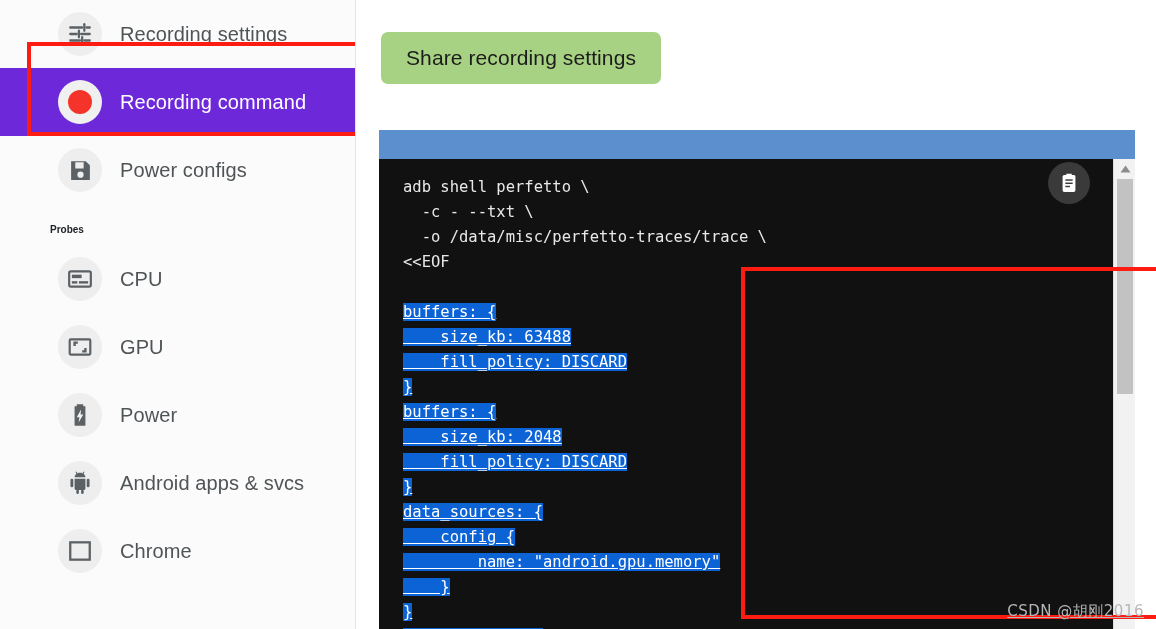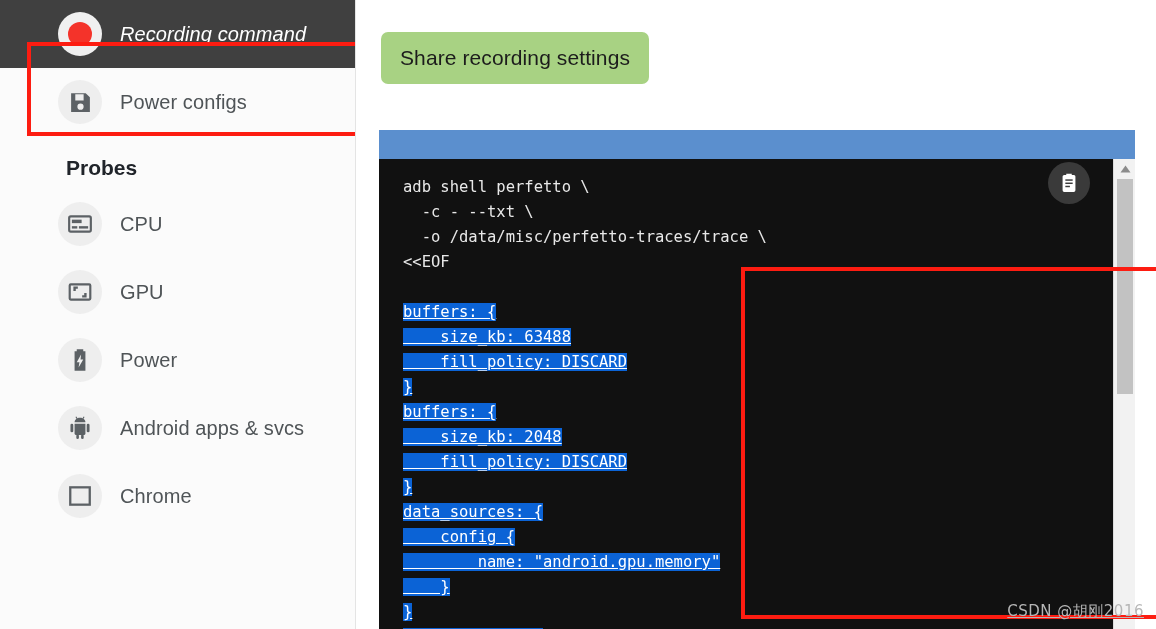--- a/index.html
+++ b/index.html
@@ -18,56 +18,56 @@
     background: #fbfbfb;
     border-right: 1px solid #e4e4e4;
     overflow: hidden;
   }
   .nav-item {
     display: flex; align-items: center;
     height: 68px;
     padding-left: 58px;
     gap: 18px;
   }
-  .nav-item.selected { background: #404040; font-style: italic; }
+  .nav-item.selected { background: #6d28d9; }
   .nav-icon {
     width: 44px; height: 44px; border-radius: 50%;
     background: #eeeeee;
     display: flex; align-items: center; justify-content: center;
     flex: 0 0 44px;
   }
   .nav-item.selected .nav-icon { background: #f0f0f0; }
   .nav-label {
     font-size: 20px; color: #4f5457; letter-spacing: .1px;
     white-space: nowrap;
   }
   .nav-item.selected .nav-label { color: #ffffff; }
 
   .section-header {
-    font-size: 21px; font-weight: bold; color: #20242a;
-    padding-left: 66px; margin-top: 20px; margin-bottom: 10px;
+    font-size: 10px; font-weight: bold; color: #20242a;
+    padding-left: 50px; margin-top: 20px; margin-bottom: 10px;
   }
   .probe-item { height: 68px; align-items: center; }
 
   
   #cmd-highlight {
     position: absolute; left: 27px; top: 42px;
     width: 332px; height: 94px;
     border: 4px solid #fd1c11;
     pointer-events: none;
   }
 
   
   #main { position: absolute; left: 356px; top: 0; width: 800px; height: 629px; background: #fff; }
 
   #share-btn {
     position: absolute; left: 25px; top: 32px;
     background: #a8d283;
     border: none; border-radius: 7px;
-    padding: 14px 19px;
+    padding: 14px 25px;
     font-family: "Liberation Sans", sans-serif;
     font-size: 21px; color: #1c1c1c;
     letter-spacing: .1px;
     cursor: pointer;
   }
 
   
   #code-panel {
     position: absolute; left: 23px; top: 130px;
     width: 756px; height: 499px;
@@ -139,20 +139,36 @@
     text-decoration: underline;
   }
 </style>
 </head>
 <body>
 
 <div id="root">
 
   <div id="sidebar">
 
+    <div class="nav-item">
+      <span class="nav-icon">
+        <svg width="26" height="26" viewBox="0 0 24 24" fill="none" stroke="#5c6165" stroke-width="2.1" stroke-linecap="round">
+          <line x1="3" y1="6" x2="14" y2="6"></line>
+            <line x1="18" y1="6" x2="21" y2="6"></line>
+          <line x1="3" y1="12" x2="9" y2="12"></line>
+            <line x1="13" y1="12" x2="21" y2="12"></line>
+          <line x1="3" y1="18" x2="12" y2="18"></line>
+            <line x1="16" y1="18" x2="21" y2="18"></line>
+          <line x1="16" y1="3" x2="16" y2="9"></line>
+            <line x1="11" y1="9" x2="11" y2="15"></line>
+          <line x1="14" y1="15" x2="14" y2="21"></line>
+        </svg>
+      </span>
+      <span class="nav-label">Recording settings</span>
+    </div>
 
     <div class="nav-item selected">
       <span class="nav-icon">
         <span style="display:block;width:24px;height:24px;border-radius:50%;background:#f4332a;"></span>
       </span>
       <span class="nav-label">Recording command</span>
     </div>
 
     <div class="nav-item">
       <span class="nav-icon">

